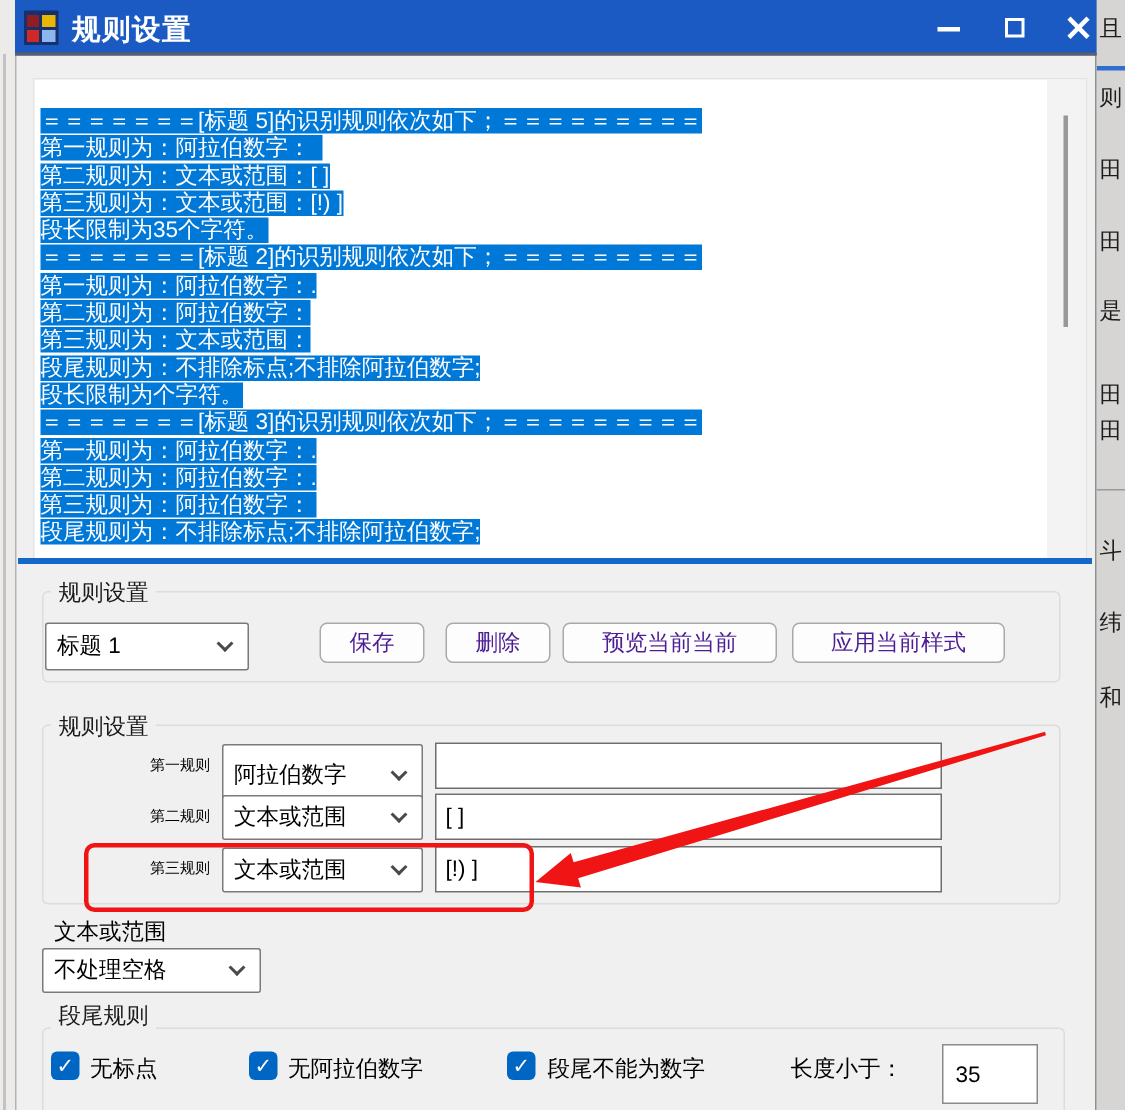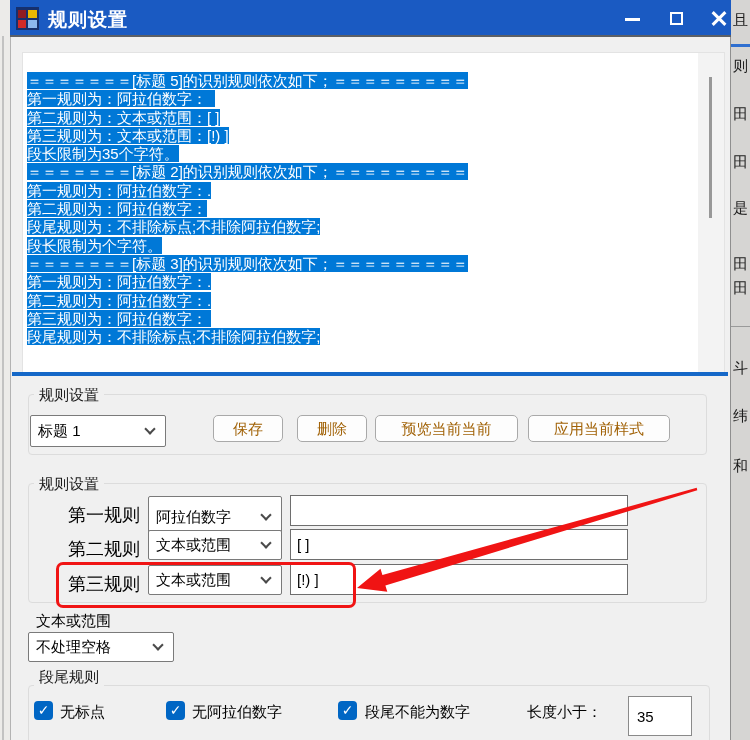--- a/index.html
+++ b/index.html
@@ -44,24 +44,24 @@
   .blue-underline { position:absolute; left:12px; top:372px; width:716px; height:4px; background:#1568c8; }
 
   
   .gbox { position:absolute; border:1px solid #dcdcdc; border-radius:4px; background:transparent; }
   .glabel { position:absolute; font-size:15px; color:#1a1a1a; background:#f0f0f0; padding:0 5px; white-space:nowrap; }
   .combo { position:absolute; background:#fff; border:1px solid #7a7a7a; border-radius:2px; font-size:15px; color:#000; }
   .combo .val { position:absolute; left:7px; top:50%; transform:translateY(-50%); white-space:pre; }
   .chev { position:absolute; right:11px; top:50%; width:8px; height:8px; margin-top:-6px;
           border-right:2px solid #4a4a4a; border-bottom:2px solid #4a4a4a; transform:rotate(45deg); }
   .btn { position:absolute; top:415px; height:27px; background:#fdfdfd; border:1px solid #a9a9a9; border-radius:5px;
-         font-size:15px; color:#a16207; text-align:center; line-height:25px; }
+         font-size:15px; color:#4c1d95; text-align:center; line-height:25px; }
   .field { position:absolute; background:#fff; border:1px solid #6e6e6e; font-size:15px; color:#000; padding:0 6px;
            font-family:"Liberation Sans", sans-serif; }
-  .rowlbl { position:absolute; left:64px; width:76px; text-align:right; font-size:18px; color:#000; white-space:nowrap; }
+  .rowlbl { position:absolute; left:64px; width:76px; text-align:right; font-size:10px; color:#000; white-space:nowrap; }
   .plain-lbl { position:absolute; font-size:15px; color:#000; white-space:nowrap; }
 
   .cb { position:absolute; width:19px; height:19px; background:#0066c4; border-radius:4px; color:#fff;
         font-size:14px; text-align:center; line-height:19px; }
   .num-input { position:absolute; background:#fff; border:1px solid #8a8a8a; font-size:15px; padding-left:8px; }
 
   
   .red-rect { position:absolute; left:56px; top:562px; width:300px; height:46px;
               border:3px solid #F01414; border-radius:7px; z-index:30; }
   .arrow-svg { position:absolute; left:0; top:0; width:750px; height:740px; z-index:31; pointer-events:none; }
@@ -115,20 +115,21 @@
   <div class="preview">
     <div class="plines">
       <div class="pline"><span>＝＝＝＝＝＝＝[标题 5]的识别规则依次如下；＝＝＝＝＝＝＝＝＝</span></div>
       <div class="pline"><span>第一规则为：阿拉伯数字：  </span></div>
       <div class="pline"><span>第二规则为：文本或范围：[ ]</span></div>
       <div class="pline"><span>第三规则为：文本或范围：[!) ]</span></div>
       <div class="pline"><span>段长限制为35个字符。</span></div>
       <div class="pline"><span>＝＝＝＝＝＝＝[标题 2]的识别规则依次如下；＝＝＝＝＝＝＝＝＝</span></div>
       <div class="pline"><span>第一规则为：阿拉伯数字：.</span></div>
       <div class="pline"><span>第二规则为：阿拉伯数字：</span></div>
+      <div class="pline"><span>第三规则为：文本或范围：</span></div>
       <div class="pline"><span>段尾规则为：不排除标点;不排除阿拉伯数字;</span></div>
       <div class="pline"><span>段长限制为个字符。</span></div>
       <div class="pline"><span>＝＝＝＝＝＝＝[标题 3]的识别规则依次如下；＝＝＝＝＝＝＝＝＝</span></div>
       <div class="pline"><span>第一规则为：阿拉伯数字：.</span></div>
       <div class="pline"><span>第二规则为：阿拉伯数字：.</span></div>
       <div class="pline"><span>第三规则为：阿拉伯数字： </span></div>
       <div class="pline"><span>段尾规则为：不排除标点;不排除阿拉伯数字;</span></div>
     </div>
     <div class="scroll-track">
       <div class="scroll-thumb"></div>

